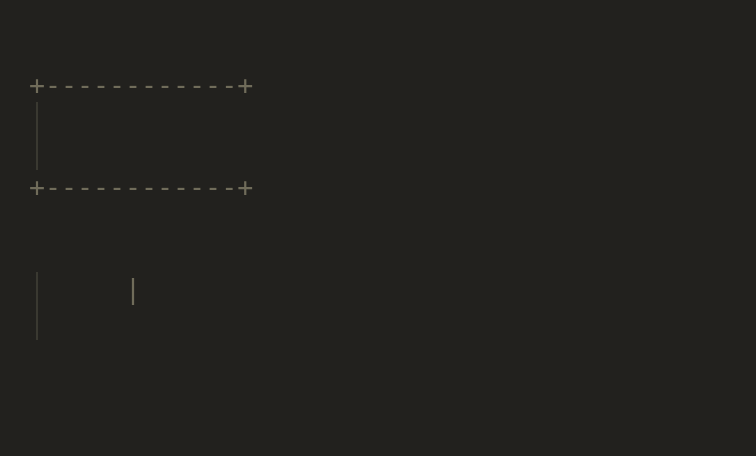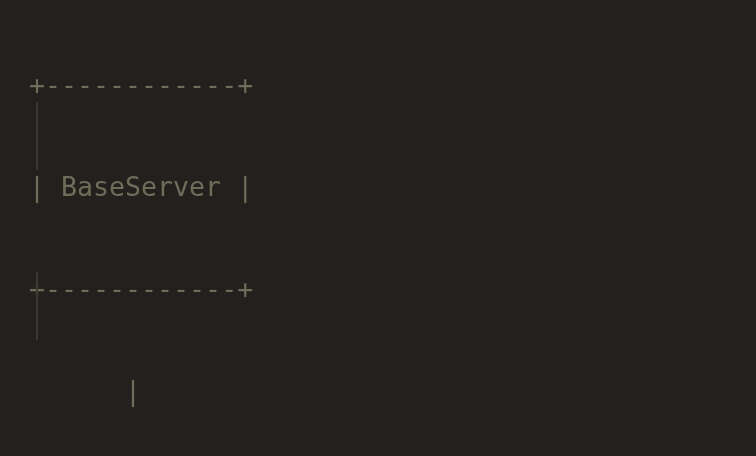--- a/index.html
+++ b/index.html
@@ -38,21 +38,20 @@
     background: #3a3931;
   }
   .indent-guide.seg-1 { top: 102px; }
   .indent-guide.seg-2 { top: 272px; }
 </style>
 </head>
 <body>
 
 <div class="ascii-diagram">
   <div class="diagram-line">+------------+</div>
-  <div class="diagram-line">| BaseServer |</div>
   <div class="diagram-line">+------------+</div>
   <div class="diagram-line">      |</div>
   
   
   
   
   
   
   
   

